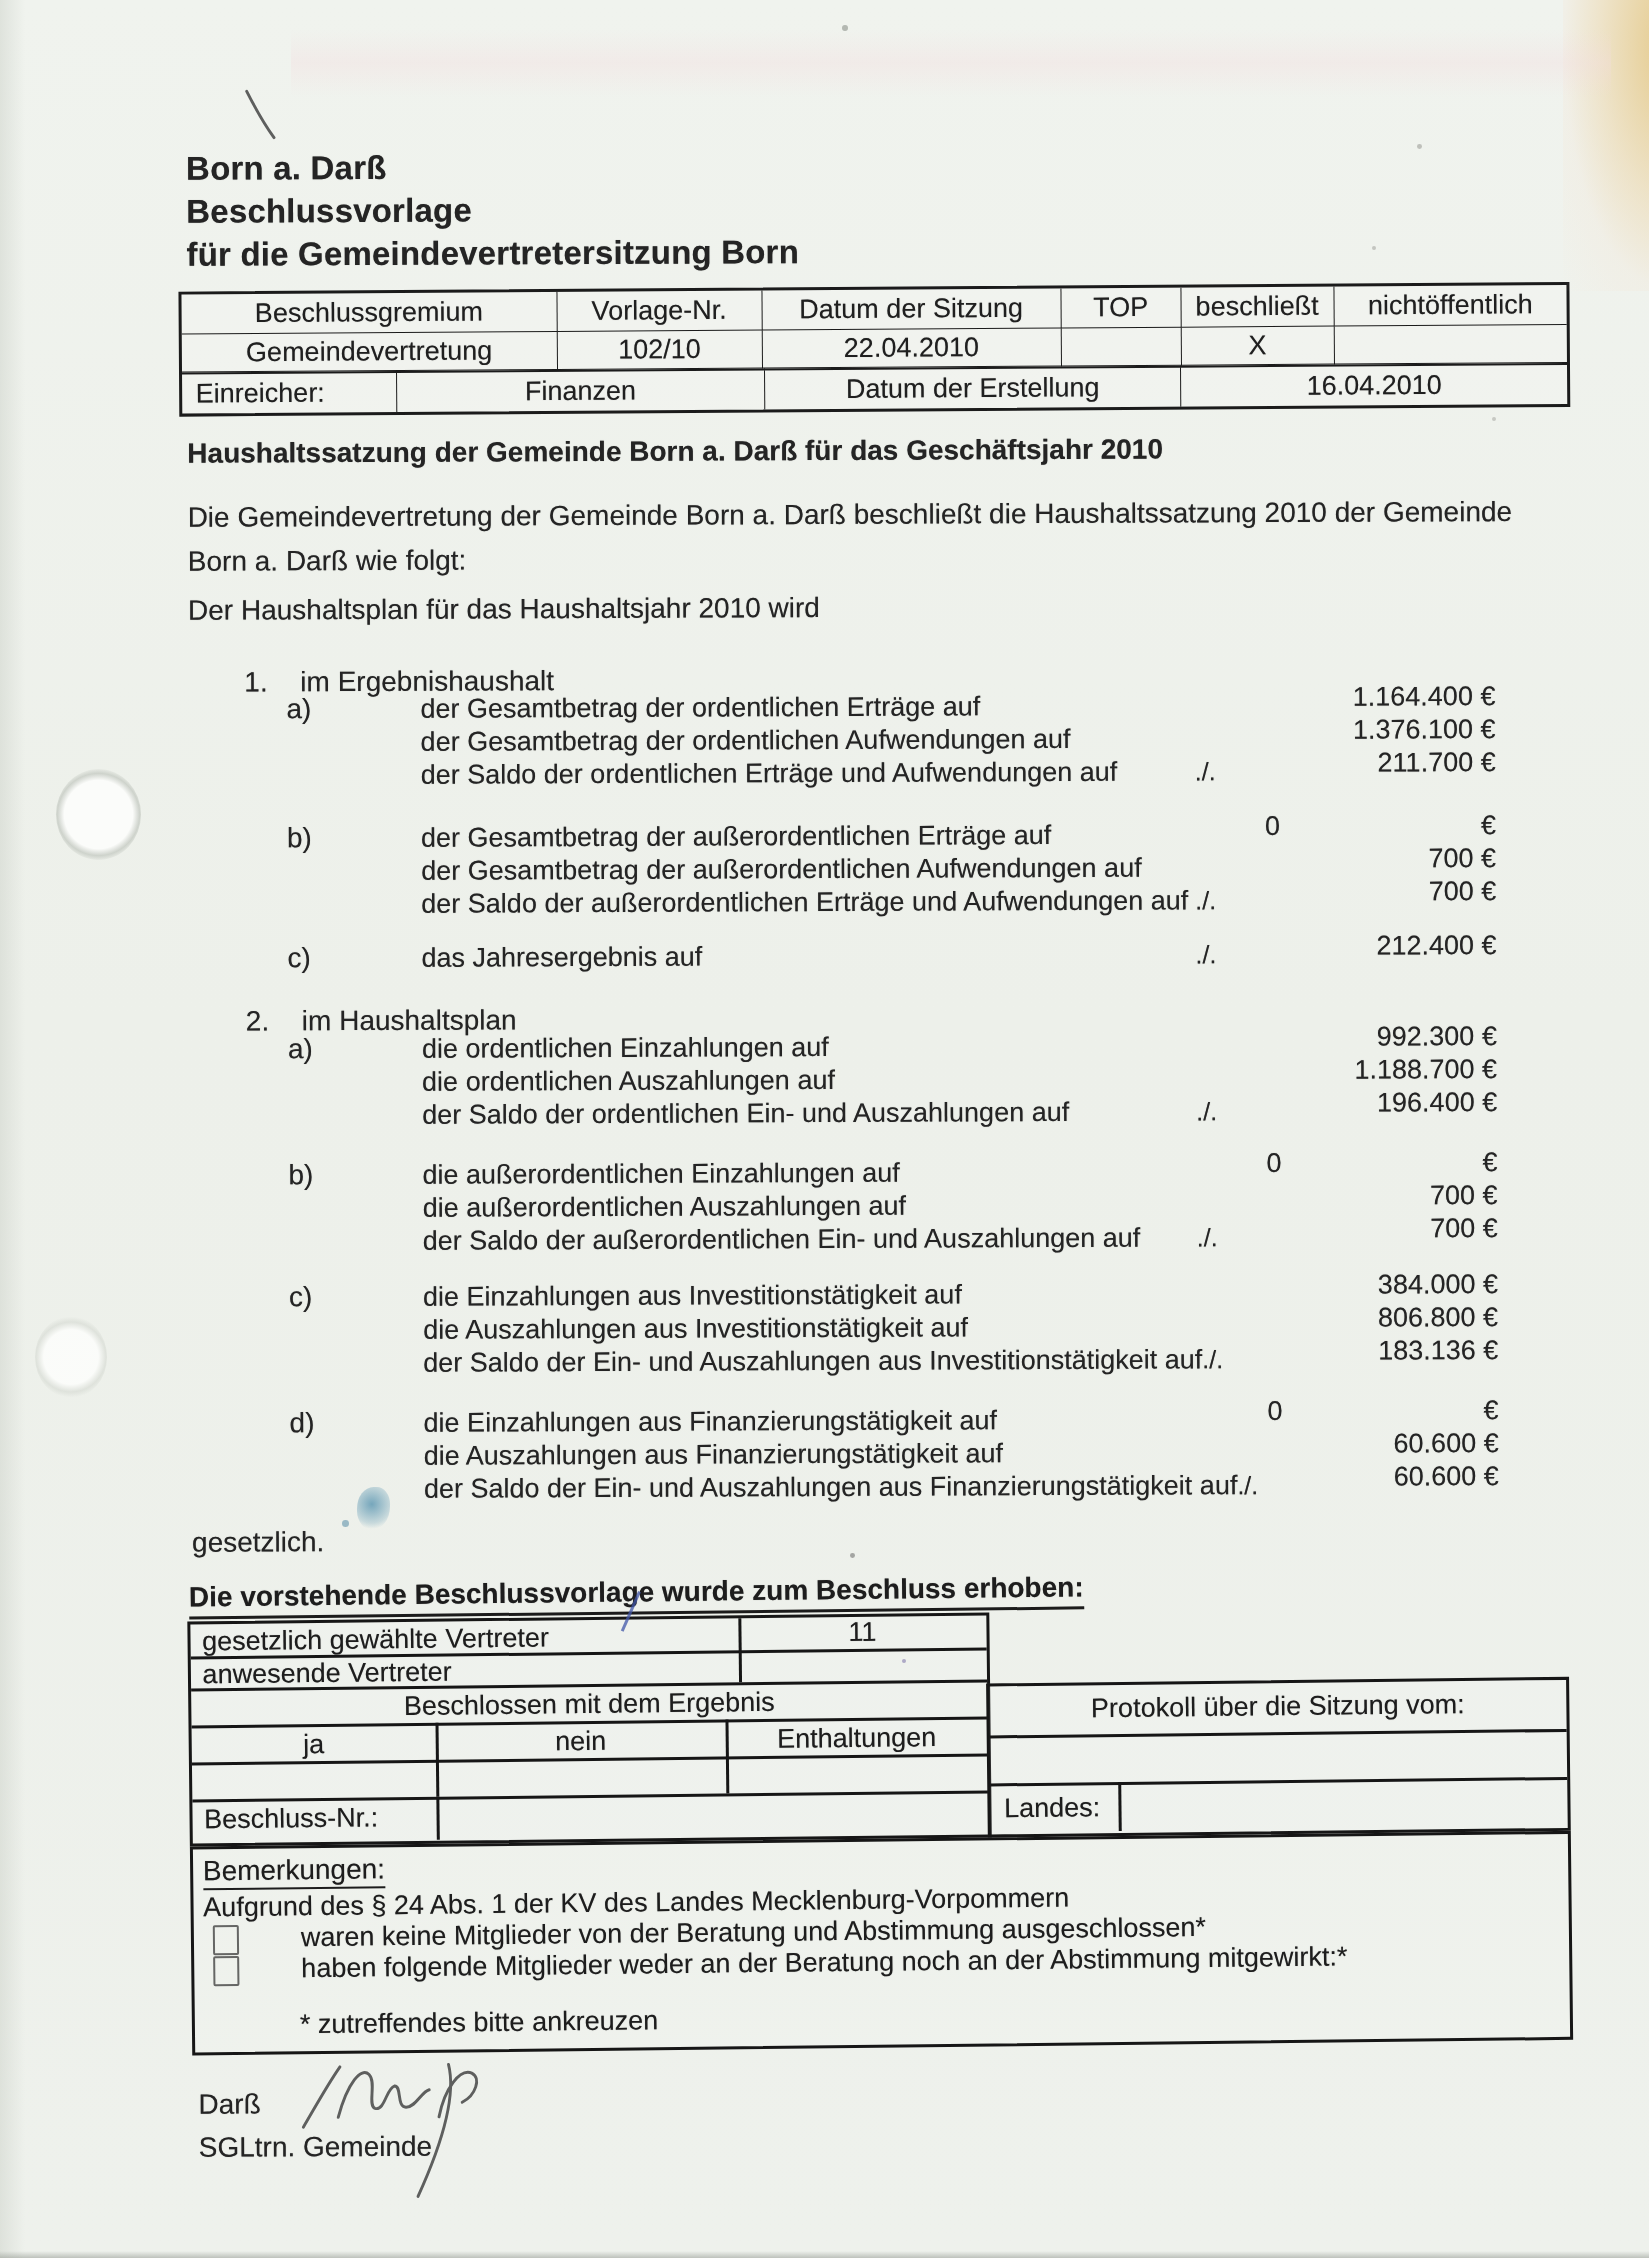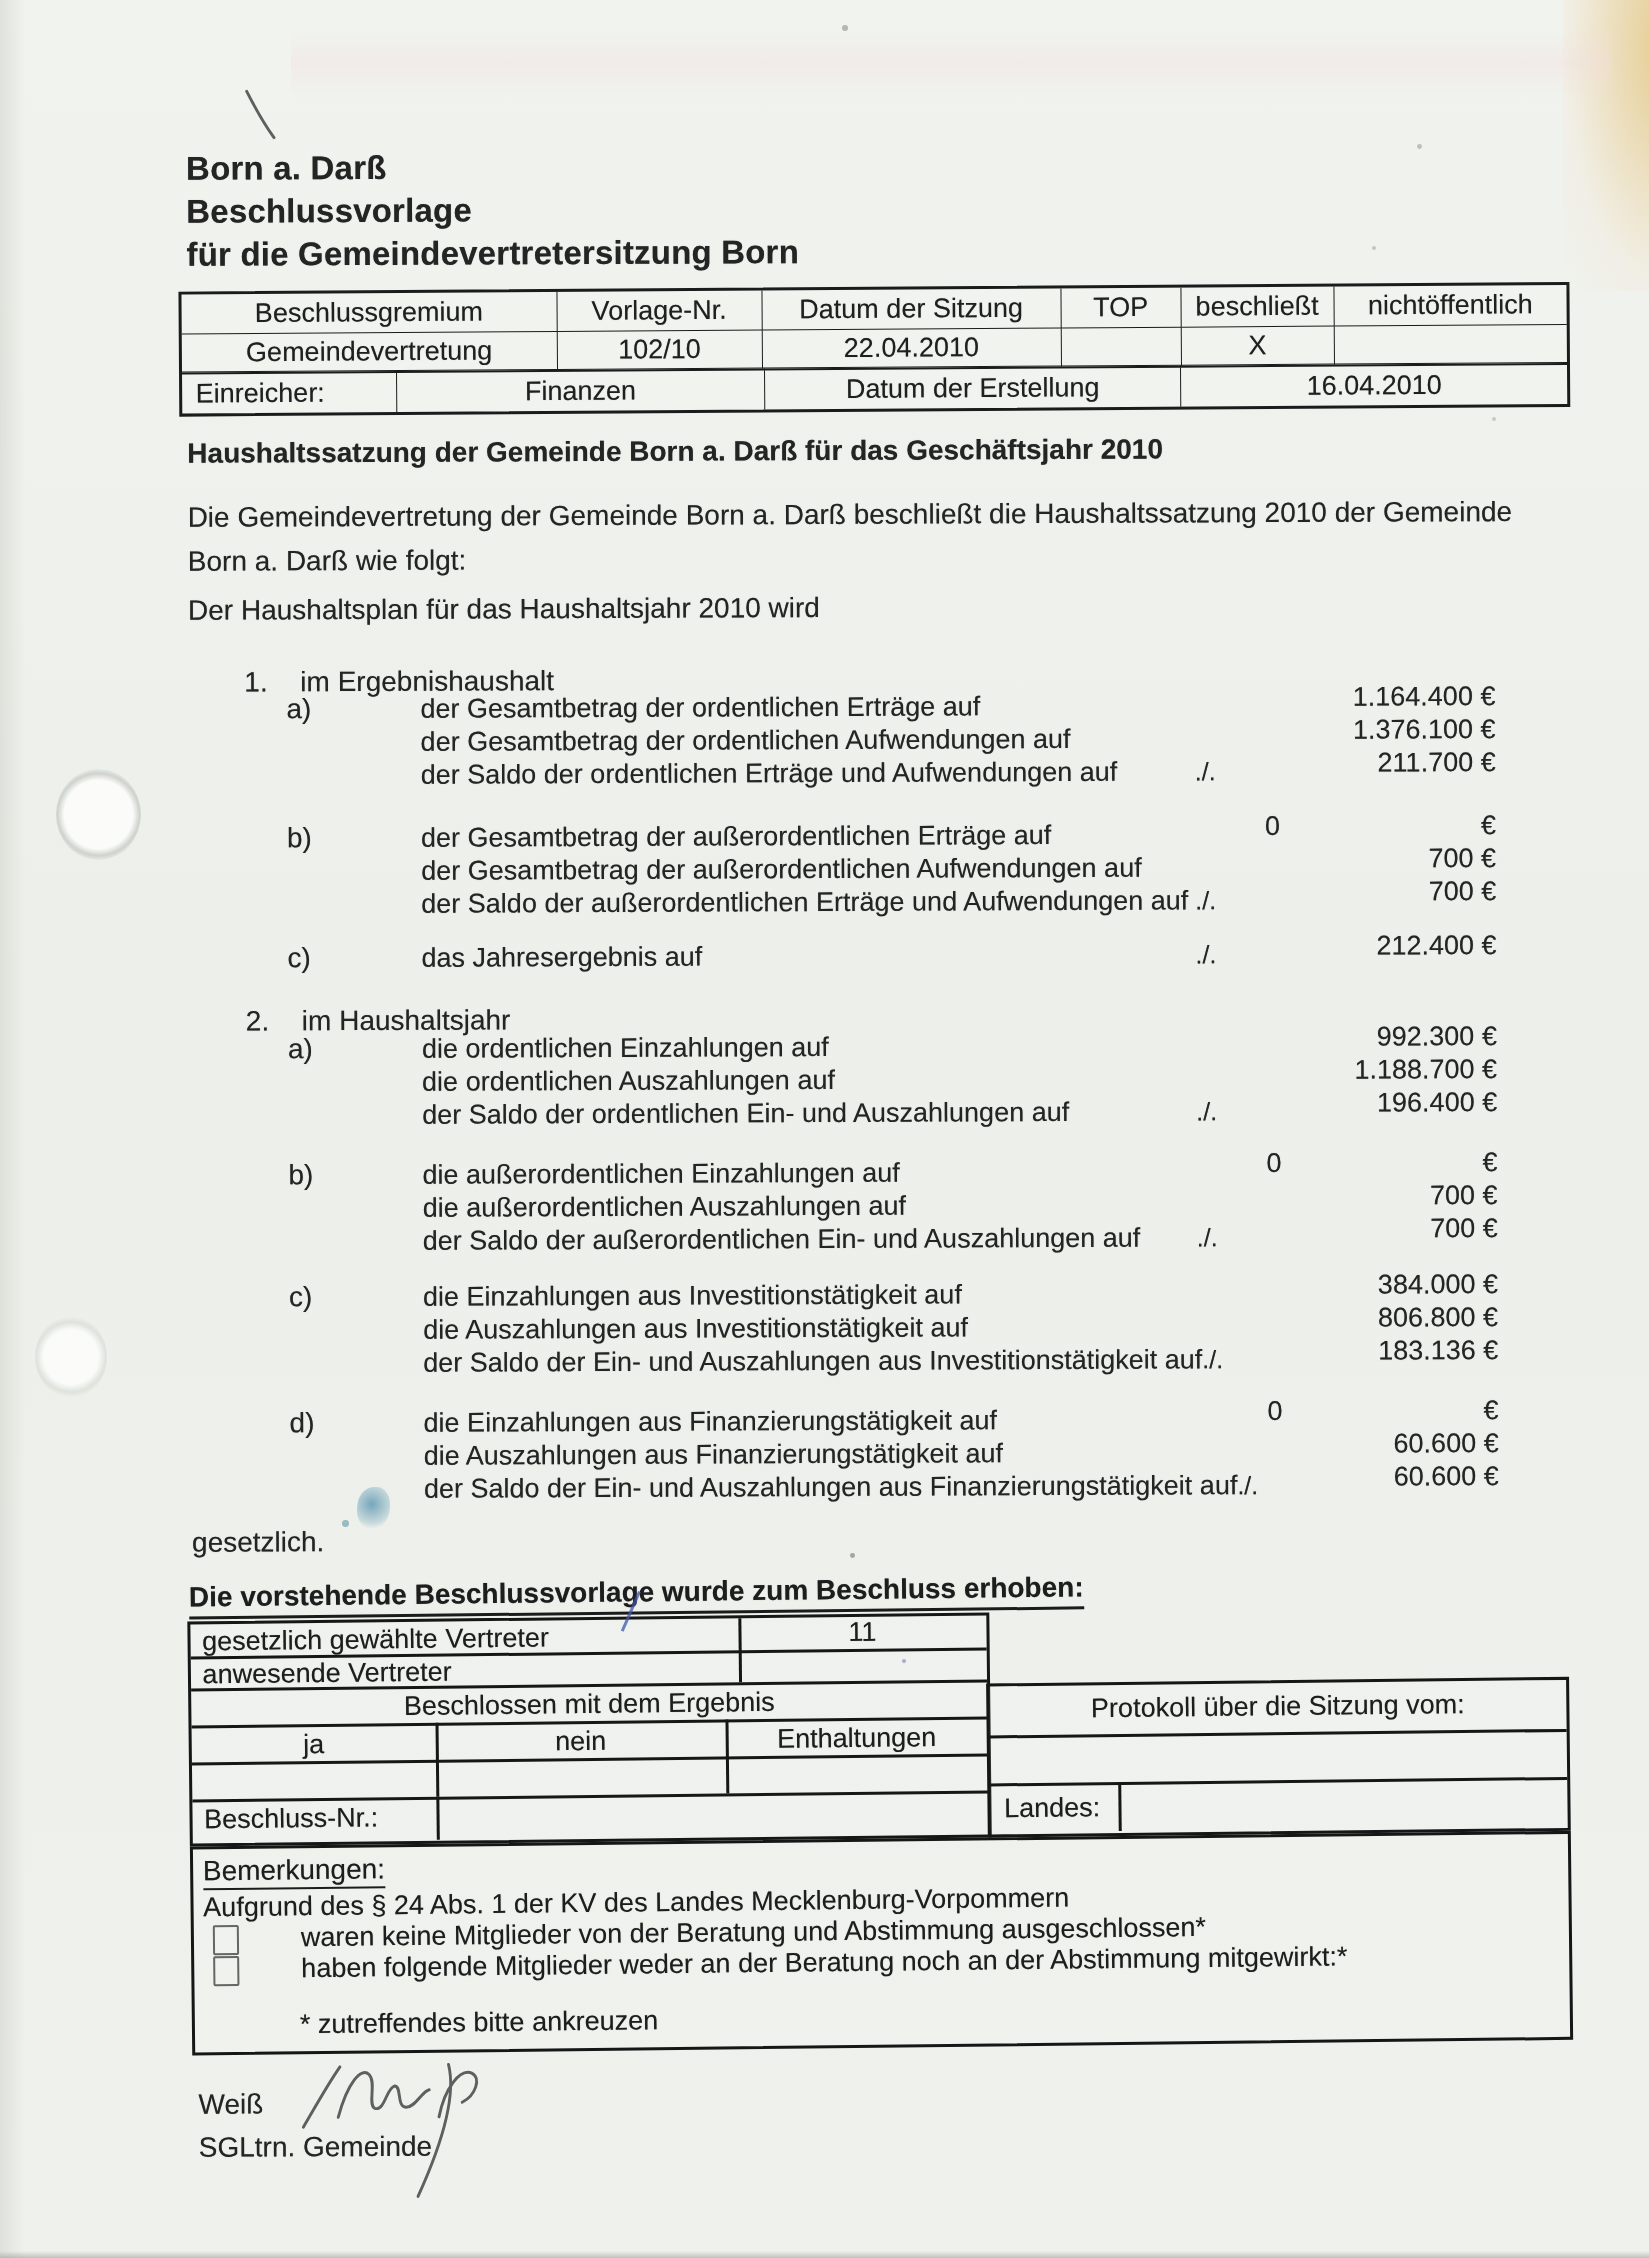--- a/index.html
+++ b/index.html
@@ -176,21 +176,21 @@
 
     <div class="ab ltr" style="top:940px">c)</div>
     <div class="ab vrow" style="top:940px">
       <span class="lbl">das Jahresergebnis auf</span>
       <span class="sl">./.</span>
       <span class="amt">212.400 €</span>
     </div>
 
     <div class="ab sec" style="top:1003px">
       <span class="num">2.</span>
-      <span>im Haushaltsjahr</span>
+      <span>im Haushaltsplan</span>
     </div>
 
     <div class="ab ltr" style="top:1031px">a)</div>
     <div class="ab vrow" style="top:1031px">
       <span class="lbl">die ordentlichen Einzahlungen auf</span>
       <span class="sl"></span>
       <span class="amt">992.300 €</span>
     </div>
     <div class="ab vrow" style="top:1064px">
       <span class="lbl">die ordentlichen Auszahlungen auf</span>
@@ -299,21 +299,21 @@
         <div class="ab bem-title" style="left:9.7px; top:5.8px">Bemerkungen:</div>
         <div class="ab" style="left:9.7px; top:43px">Aufgrund des § 24 Abs. 1 der KV des Landes Mecklenburg-Vorpommern</div>
         <div class="cbx" style="left:19.4px; top:76px"></div>
         <div class="ab" style="left:107px; top:74px">waren keine Mitglieder von der Beratung und Abstimmung ausgeschlossen*</div>
         <div class="cbx" style="left:19.4px; top:107px"></div>
         <div class="ab" style="left:107px; top:105px">haben folgende Mitglieder weder an der Beratung noch an der Abstimmung mitgewirkt:*</div>
         <div class="ab" style="left:105px; top:161px">* zutreffendes bitte ankreuzen</div>
       </div>
     </div>
 
-    <div class="ab sig-name">Weiß</div>
+    <div class="ab sig-name">Darß</div>
     <div class="ab sig-role">SGLtrn. Gemeinde</div>
     <svg class="ab" style="left:190px; top:2026px" width="359" height="189" viewBox="0 0 370 195">
       <g fill="none" stroke="#3f4040" stroke-width="3" stroke-linecap="round" opacity="0.82">
         <path d="M 112 102 C 124 82 136 60 150 40"></path>
         <path d="M 148 92 C 158 56 172 40 180 48 C 188 56 178 80 186 83 C 196 86 198 62 206 60 C 214 59 208 82 218 82 C 228 82 234 66 242 64"></path>
         <path d="M 252 92 C 258 62 274 42 286 47 C 296 52 290 70 276 77"></path>
         <path d="M 262 38 C 270 70 254 122 230 174"></path>
       </g>
     </svg>
 

